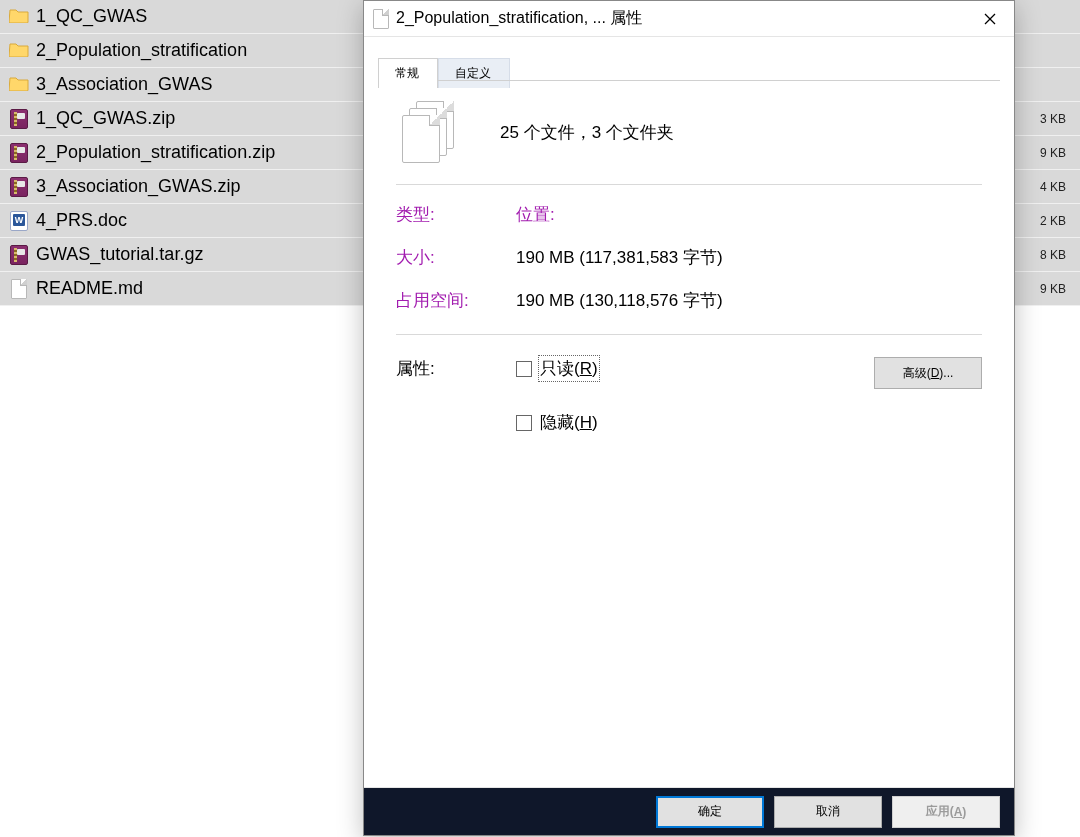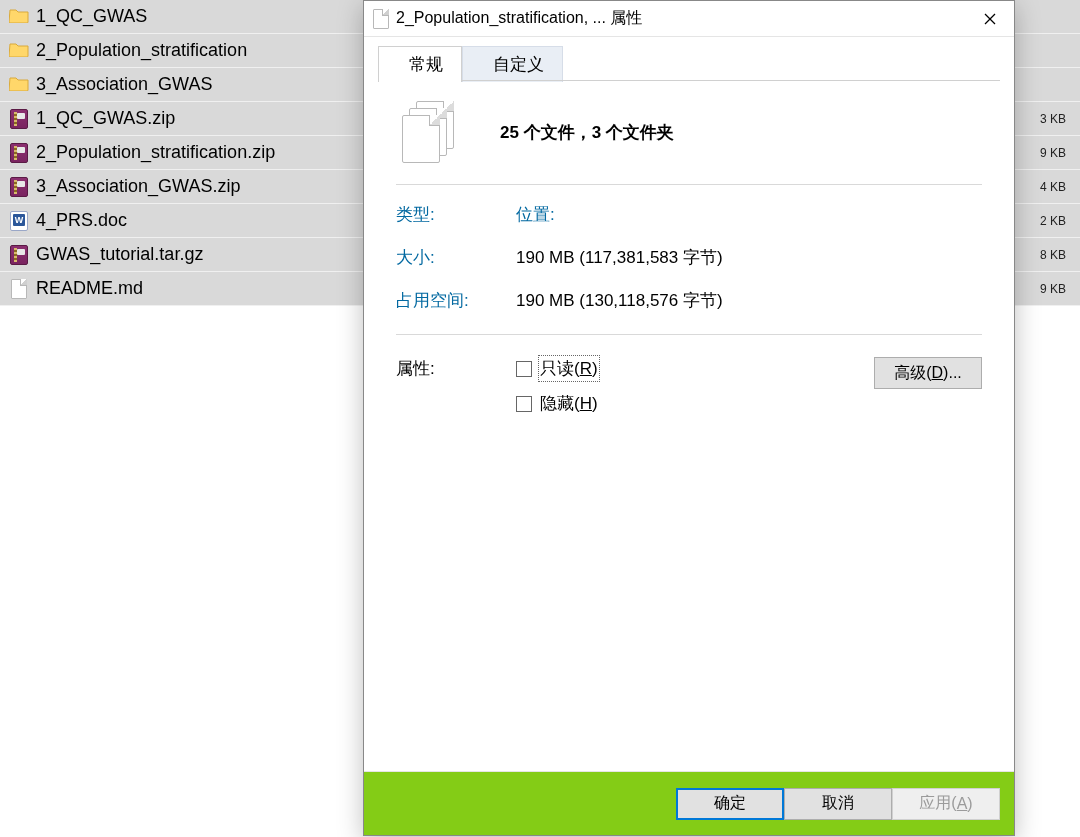--- a/index.html
+++ b/index.html
@@ -155,26 +155,26 @@
   }
 
   
   .tab-strip {
     display: flex;
     align-items: flex-end;
     height: 34px;
     position: relative;
   }
   .tab {
-    padding: 6px 18px 6px 30px;
-    font-size: 17px;
+    padding: 6px 18px 6px 16px;
+    font-size: 12px;
     border: 1px solid transparent;
     border-bottom: none;
     position: relative;
-    top: 1px;
+    top: 7px;
     cursor: default;
   }
   .tab.inactive {
     background: #e9eef5;
     border-color: #d6dde8;
     color: #000;
     margin-top: 21px;
   }
   .tab.active {
     background: #ffffff;
@@ -193,21 +193,20 @@
   }
 
   .overview {
     display: flex;
     align-items: center;
     gap: 40px;
     height: 86px;
     border-bottom: 1px solid #d9d9d9;
     padding-bottom: 18px;
     margin-bottom: 18px;
-    font-weight: bold;
   }
   .overview .big-icon {
     width: 58px; height: 64px;
     position: relative;
     margin-left: 6px;
   }
   .page {
     position: absolute;
     width: 38px; height: 48px;
     background: #fff;
@@ -232,34 +231,34 @@
   }
 
   .prop-grid {
     display: grid;
     grid-template-columns: 120px 1fr;
     row-gap: 20px;
     font-size: 17px;
     padding-bottom: 22px;
     border-bottom: 1px solid #d9d9d9;
   }
-  .prop-grid .lbl { color: #0369a1; }
+  .prop-grid .lbl { color: #a21caf; }
   .prop-grid .val { color: #000; white-space: nowrap; overflow: hidden; }
 
   .attr-section {
     display: grid;
     grid-template-columns: 120px 1fr auto;
     align-items: start;
     padding-top: 22px;
     font-size: 17px;
   }
   .attr-checks {
     display: flex;
     flex-direction: column;
-    gap: 12px;
+    gap: 31px;
   }
   .chk {
     display: flex;
     align-items: center;
     gap: 8px;
     cursor: default;
   }
   .chk .box {
     width: 16px; height: 16px;
     border: 1px solid #666;
@@ -268,41 +267,43 @@
   .chk.focus .lbltxt {
     outline: 1px dotted #666;
     outline-offset: 1px;
   }
   .btn {
     height: 32px;
     min-width: 108px;
     padding: 0 16px;
     background: #e1e1e1;
     border: 1px solid #adadad;
-    font-size: 16px;
+    font-size: 12px;
     font-family: inherit;
     cursor: default;
     display: inline-flex;
     align-items: center;
     justify-content: center;
   }
   .btn.disabled {
     color: #9b9b9b;
     background: #efefef;
     border-color: #d0d0d0;
+    font-weight: bold;
   }
 
   .dlg-footer {
-    height: 64px;
+    height: 48px;
     border-top: 1px solid #e5e5e5;
     display: flex;
     justify-content: flex-end;
     align-items: center;
+    gap: 10px;
     padding: 0 14px;
-    background: #84cc16;
+    background: #0f172a;
   }
   .btn.default {
     border: 2px solid #0078d7;
     background: #e1e1e1;
   }
 
   .u { text-decoration: underline; }
 </style>
 </head>
 <body>

